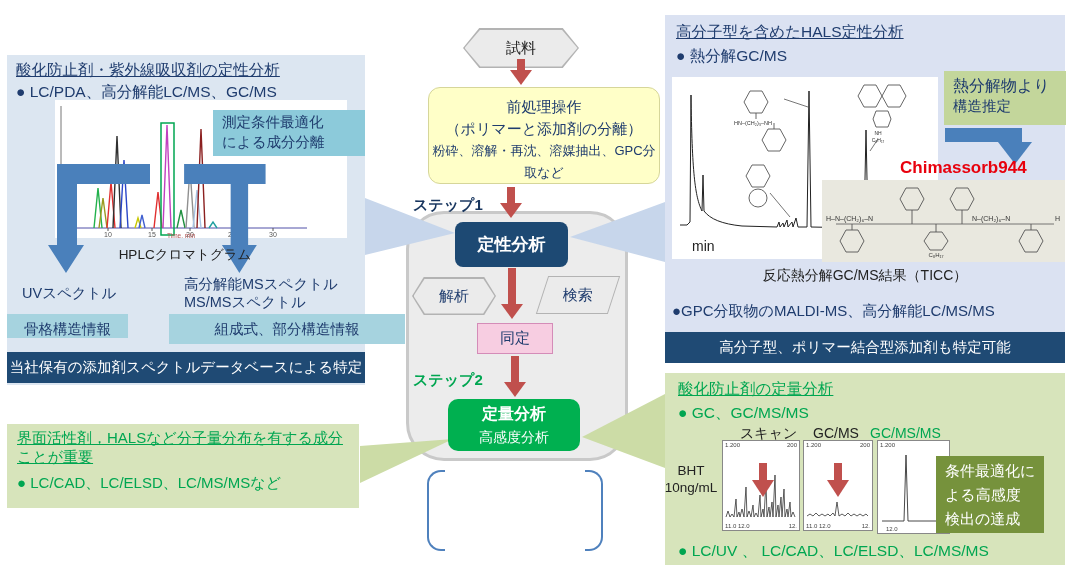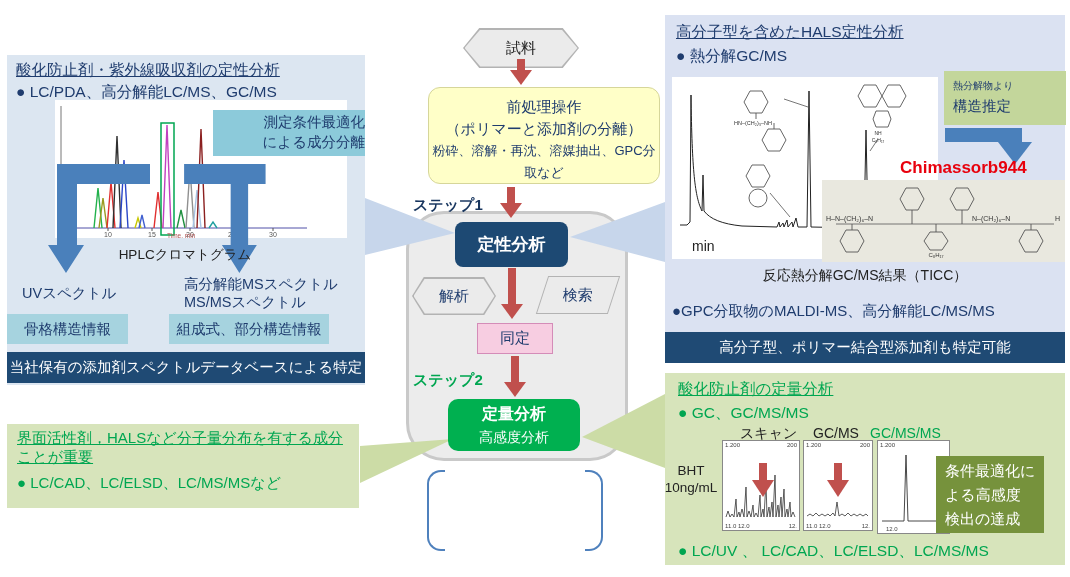--- a/index.html
+++ b/index.html
@@ -85,40 +85,40 @@
         <text x="53" y="137">10</text>
         <text x="97" y="137">15</text>
         <text x="135" y="137">20</text>
         <text x="177" y="137">25</text>
         <text x="218" y="137">30</text>
         <text x="112" y="138" font-size="6.5" fill="#b05050" text-anchor="start">Time, min</text>
       </g>
     </svg>
   </div>
 
-  <div class="abs" style="left:213px;top:110px;width:152px;height:46px;background:#8ccada;padding:2px 0 0 9px;box-sizing:border-box;text-align:right;">
+  <div class="abs" style="left:213px;top:110px;width:152px;height:46px;background:#8ccada;padding:2px 0 0 9px;box-sizing:border-box;">
     <div class="navy" style="font-size:14.5px;line-height:20px;">測定条件最適化</div>
     <div class="navy" style="font-size:14.5px;line-height:20px;">による成分分離</div>
   </div>
 
   <svg class="abs" style="left:40px;top:158px;" width="240" height="120">
     <polygon fill="#4a80bb" points="17,6 110,6 110,26 37,26 37,87 44,87 26,115 8,87 17,87"></polygon>
     <polygon fill="#4a80bb" points="130,6 214,6 214,26 196,26 196,87 205,87 187,115 169,87 178,87 178,26 130,26" transform="translate(18,0) scale(0.97,1)"></polygon>
   </svg>
 
   <div class="abs ctr blackt" style="left:95px;top:246px;width:180px;font-size:13.5px;">HPLCクロマトグラム</div>
 
   <div class="abs navy" style="left:22px;top:284px;font-size:14.5px;">UVスペクトル</div>
   <div class="abs navy" style="left:184px;top:275px;font-size:14.5px;line-height:18px;">
     <div>高分解能MSスペクトル</div>
     <div>MS/MSスペクトル</div>
   </div>
 
-  <div class="abs tealbox" style="left:7px;top:314px;width:121px;height:30px;font-size:14.5px;line-height:30px;">骨格構造情報</div>
-  <div class="abs tealbox" style="left:169px;top:314px;width:160px;height:30px;font-size:14.5px;line-height:30px;">組成式、部分構造情報</div>
+  <div class="abs tealbox" style="left:7px;top:314px;width:121px;height:24px;font-size:14.5px;line-height:30px;">骨格構造情報</div>
+  <div class="abs tealbox" style="left:169px;top:314px;width:236px;height:30px;font-size:14.5px;line-height:30px;">組成式、部分構造情報</div>
 
   <div class="abs navybar" style="left:7px;top:352px;width:358px;height:31px;font-size:14.5px;line-height:31px;">当社保有の添加剤スペクトルデータベースによる特定</div>
 
   <div class="abs greent underl" style="left:17px;top:429px;font-size:15px;">界面活性剤，HALSなど分子量分布を有する成分</div>
   <div class="abs greent underl" style="left:17px;top:448px;font-size:15px;">ことが重要</div>
   <div class="abs greent" style="left:17px;top:474px;font-size:15px;">● LC/CAD、LC/ELSD、LC/MS/MSなど</div>
 
   <div class="hexwrap" style="left:463px;top:28px;width:116px;height:40px;">
     <div class="hexin">
         <span class="blackt" style="font-size:15px;">試料</span>
@@ -206,21 +206,21 @@
         <polygon points="204,34 216,34 219,42 216,50 204,50 201,42"></polygon>
         <line x1="206" y1="62" x2="198" y2="74" stroke="#666"></line>
       </g>
       <text x="206" y="58" font-size="5" fill="#333" text-anchor="middle">NH</text>
       <text x="206" y="65" font-size="5" fill="#333" text-anchor="middle">C₈H₁₇</text>
     </svg>
   </div>
   <div class="abs blackt" style="left:676px;top:238px;font-size:14px;margin-left:16px;">min</div>
 
   <div class="abs" style="left:944px;top:71px;width:122px;height:54px;background:#c3d69b;padding:4px 0 0 9px;box-sizing:border-box;">
-    <div class="navy" style="font-size:10px;line-height:21px;">熱分解物より</div>
+    <div class="navy" style="font-size:16px;line-height:21px;">熱分解物より</div>
     <div class="navy" style="font-size:14.5px;line-height:21px;">構造推定</div>
   </div>
 
   <svg class="abs" style="left:938px;top:118px;" width="130" height="52">
     <rect x="7" y="10" width="77" height="14" fill="#4a80bb"></rect>
     <polygon points="60,24 94,24 77,46" fill="#4a80bb"></polygon>
   </svg>
 
   <div class="abs" style="left:900px;top:158px;font-size:17px;font-weight:bold;color:#e8000d;">Chimassorb944</div>
 

